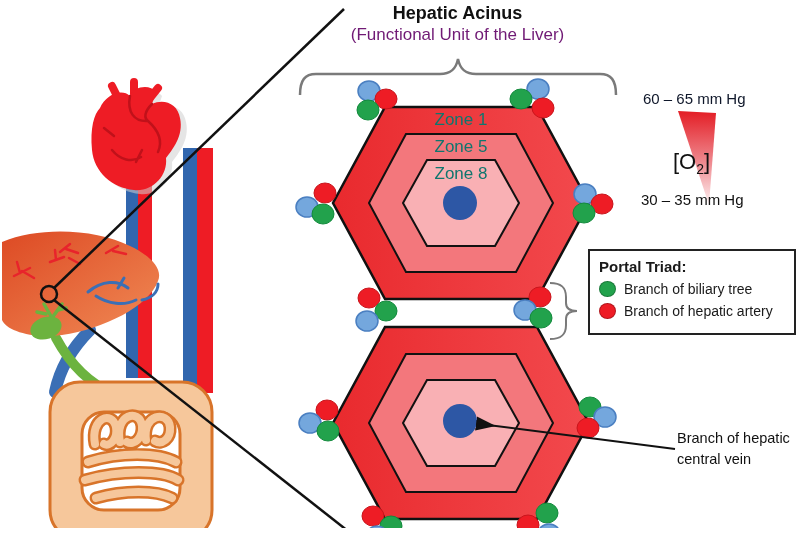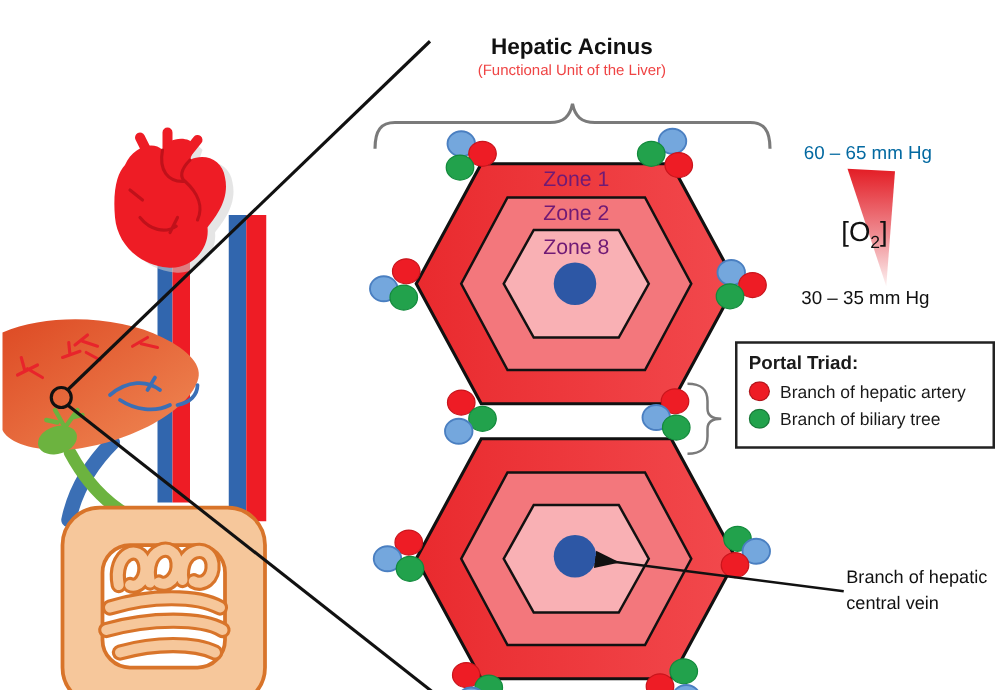--- a/index.html
+++ b/index.html
@@ -1,30 +1,30 @@
 <!DOCTYPE html>
 <html><head>
 <meta charset="utf-8">
 <style>
   html,body{margin:0;padding:0;background:#ffffff;}
   #canvas{
     position:relative;width:800px;height:528px;background:#ffffff;overflow:hidden;
-    font-family:"Liberation Sans", sans-serif;color:#1a1a1a;margin-top:24px;
+    font-family:"Liberation Sans", sans-serif;color:#1a1a1a;
   }
   #gfx{position:absolute;left:0;top:0;}
   .abs{position:absolute;}
   .title-block{left:285px;top:3px;width:345px;text-align:center;line-height:1.2;}
   .title-main{font-size:18px;font-weight:bold;color:#111;}
-  .title-sub{font-size:12px;color:#ef4444;}
-  .zone-label{left:411px;width:100px;text-align:center;font-size:17px;color:#701a75;}
+  .title-sub{font-size:17px;color:#701a75;}
+  .zone-label{left:411px;width:100px;text-align:center;font-size:17px;color:#0f766e;}
   .zone-1{top:110px;}
   .zone-2{top:137px;}
   .zone-3{top:164px;}
-  .o2-high{left:643px;top:90px;font-size:15px;color:#0369a1;}
-  .o2-low{left:641px;top:206px;font-size:15px;color:#111;}
+  .o2-high{left:643px;top:90px;font-size:15px;color:#0f172a;}
+  .o2-low{left:641px;top:191px;font-size:15px;color:#111;}
   .o2-label{left:673px;top:149px;font-size:22px;color:#111;}
   .o2-label sub{font-size:14px;}
   .legend-box{
     left:588px;top:249px;width:208px;box-sizing:border-box;
     border:2.5px solid #222;background:#fff;padding:7px 9px 8px 9px;
   }
   .legend-title{font-size:15px;font-weight:bold;margin-bottom:6px;}
   .legend-row{display:flex;align-items:center;gap:8px;margin:6px 0;}
   .legend-dot{width:15px;height:14px;border-radius:50%;flex:0 0 auto;border:1px solid rgba(0,0,0,0.25);}
   .legend-label{font-size:14px;white-space:nowrap;}
@@ -176,37 +176,37 @@
 
     <line x1="675" y1="449" x2="480" y2="424" stroke="#111" stroke-width="2" marker-end="url(#arrowhead)"></line>
   </svg>
 
   <div class="abs title-block">
     <div class="title-main">Hepatic Acinus</div>
     <div class="title-sub">(Functional Unit of the Liver)</div>
   </div>
 
   <div class="abs zone-label zone-1">Zone 1</div>
-  <div class="abs zone-label zone-2">Zone 2</div>
+  <div class="abs zone-label zone-2">Zone 5</div>
   <div class="abs zone-label zone-3">Zone 8</div>
 
   <div class="abs o2-high">60 – 65 mm Hg</div>
   <div class="abs o2-label"><span>[O</span><sub>2</sub><span>]</span></div>
   <div class="abs o2-low">30 – 35 mm Hg</div>
 
   <div class="abs legend-box">
     <div class="legend-title">Portal Triad:</div>
+    <div class="legend-row">
+      <span class="legend-dot" style="background: rgb(34, 162, 76);"></span>
+      <span class="legend-label">Branch of biliary tree</span>
+    </div>
     <div class="legend-row">
       <span class="legend-dot" style="background: rgb(238, 28, 37);"></span>
       <span class="legend-label">Branch of hepatic artery</span>
     </div>
-    <div class="legend-row">
-      <span class="legend-dot" style="background: rgb(34, 162, 76);"></span>
-      <span class="legend-label">Branch of biliary tree</span>
-    </div>
   </div>
 
   <div class="abs annotation">
     <div>Branch of hepatic</div>
     <div>central vein</div>
   </div>
 
 </div>
 
 </body></html>

